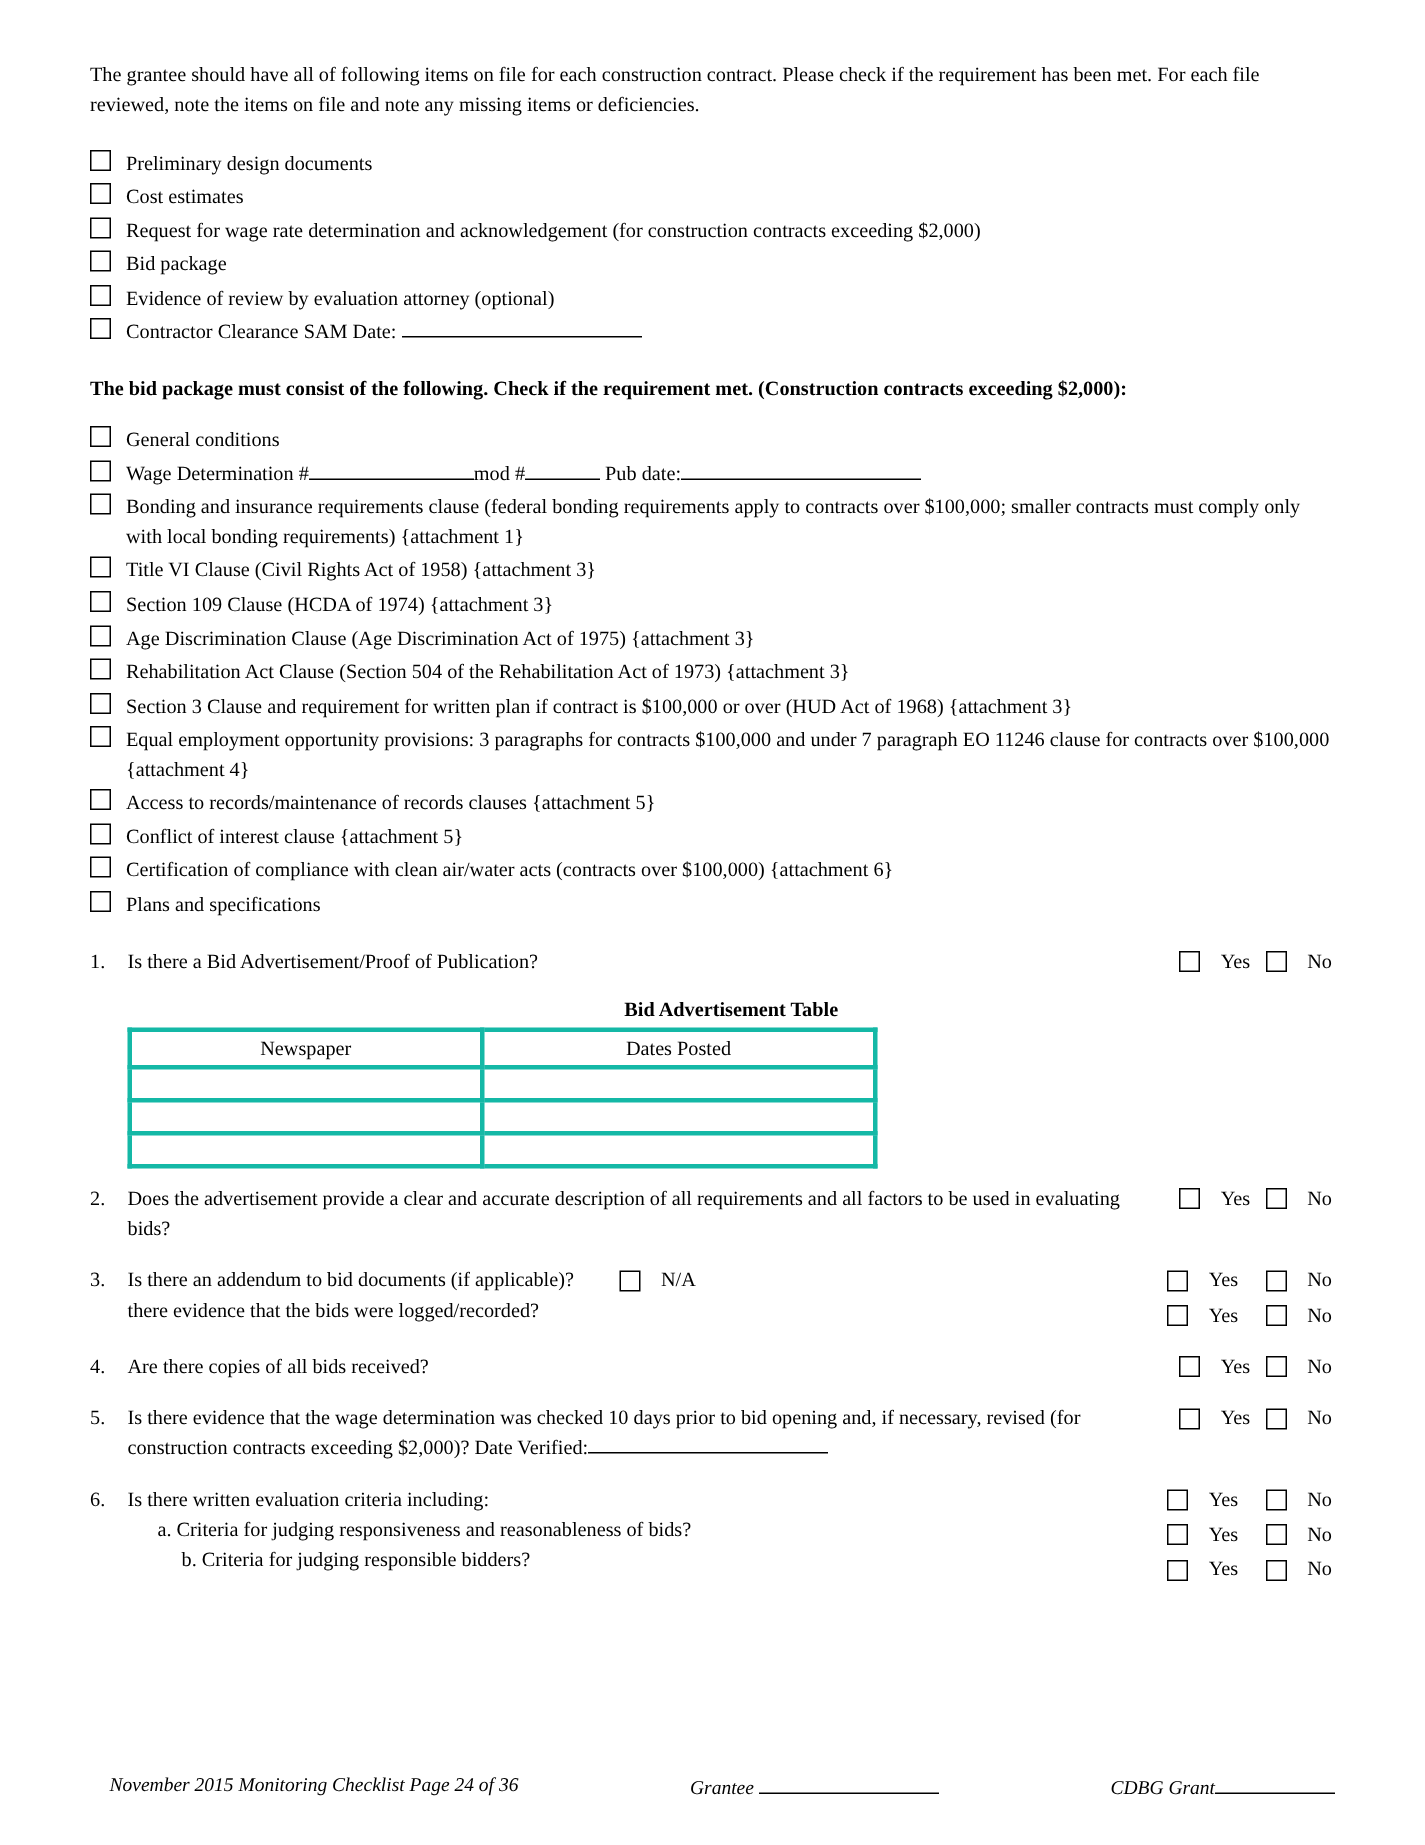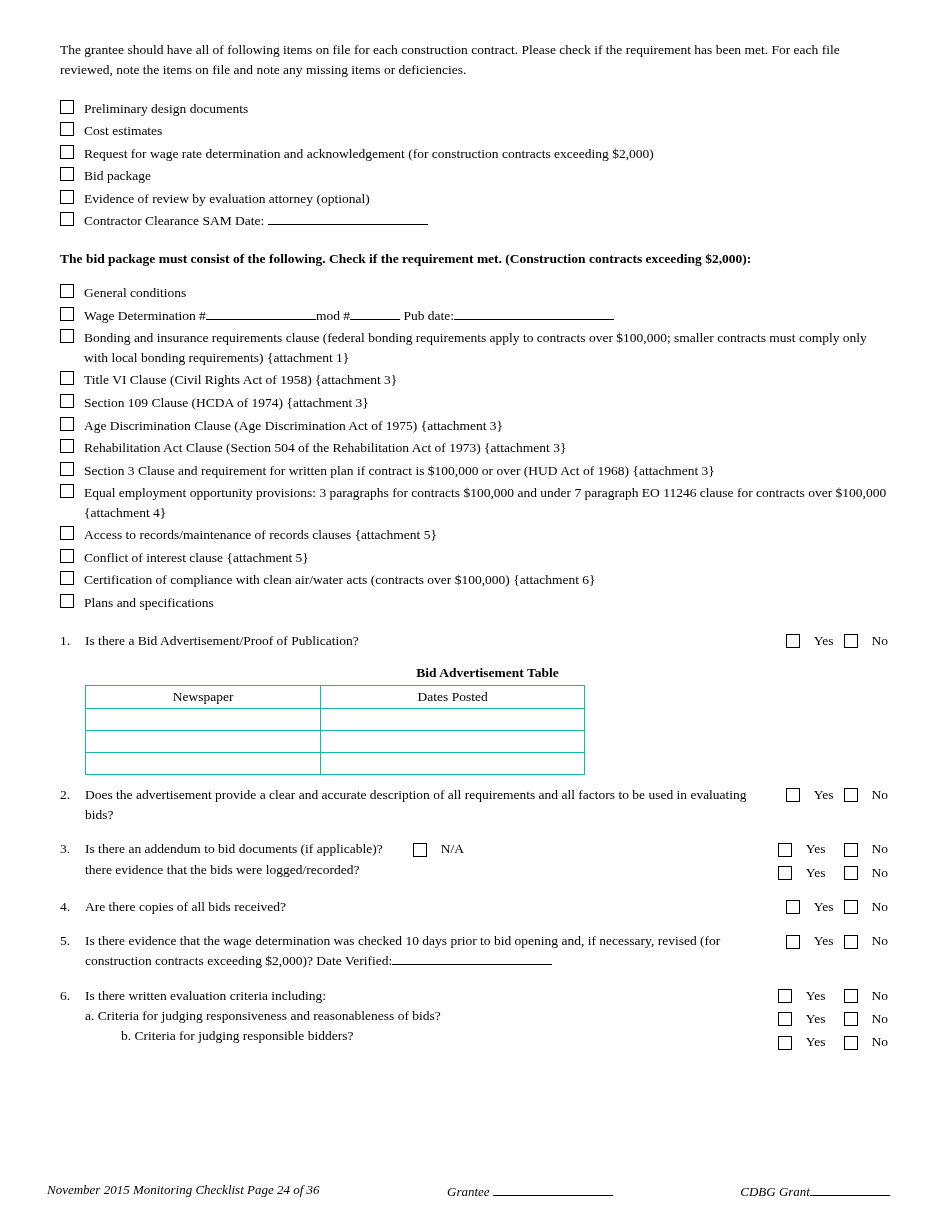--- a/index.html
+++ b/index.html
@@ -90,34 +90,34 @@
     .bid-table-title {
       text-align: center;
       margin-bottom: 4px;
       font-weight: bold;
     }
     table.bid-table {
       border-collapse: collapse;
       width: 500px;
     }
     table.bid-table th, table.bid-table td {
-      border: 1px solid #14b8a6;
+      border: 3px solid #14b8a6;
       padding: 3px 8px;
       text-align: center;
       font-weight: normal;
       height: 22px;
     }
     table.bid-table th {
       font-weight: normal;
     }
     
     .footer {
       position: fixed;
       bottom: 30px;
-      left: 47px;
+      left: 73px;
       right: 60px;
       display: flex;
       justify-content: space-between;
       font-style: italic;
       font-size: 13px;
     }
     .footer-field {
       display: inline-block;
       border-bottom: 1px solid #000;
       min-width: 120px;
@@ -324,21 +324,21 @@
     <div class="yes-no-group">
       <span class="checkbox"></span>
       <span class="yn-label">No</span>
     </div>
   </div>
 
   <div class="question-row">
     <span class="question-num">6.</span>
     <div class="question-text">
       <div>Is there written evaluation criteria including:</div>
-      <div style="">a.   Criteria for judging responsiveness and reasonableness of bids?</div>
+      <div style="margin-left:20px;">a.   Criteria for judging responsiveness and reasonableness of bids?</div>
       <div style="margin-left:36px;">b.   Criteria for judging responsible bidders?</div>
     </div>
     <div style="display:flex; flex-direction:column; gap:3px; flex-shrink:0; margin-left:8px;">
       <div class="yes-no-group">
         <span class="checkbox"></span>
         <span class="yn-label">Yes</span>
       </div>
       <div class="yes-no-group">
         <span class="checkbox"></span>
         <span class="yn-label">Yes</span>

